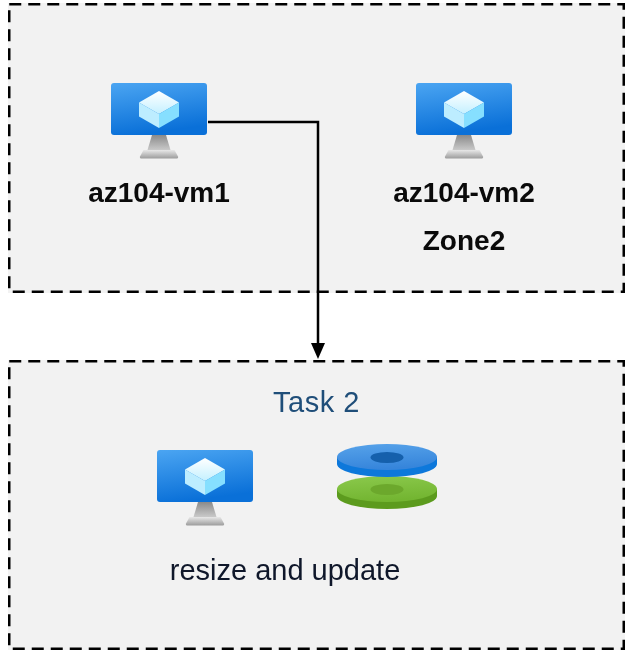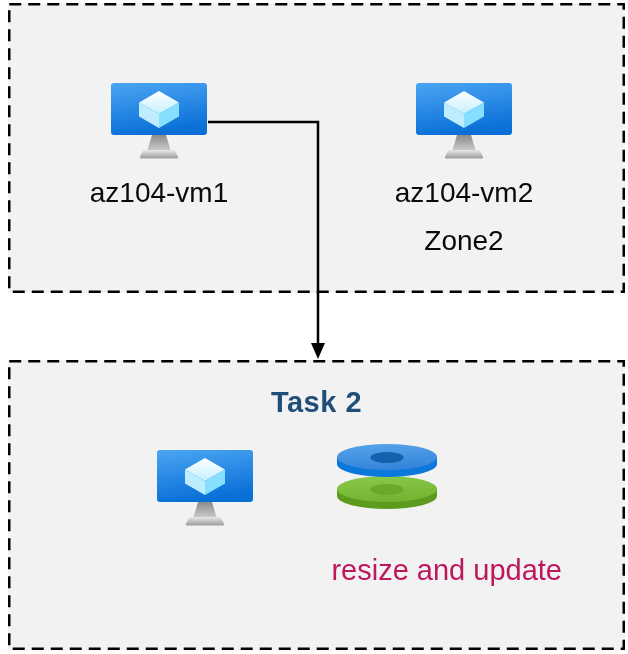--- a/index.html
+++ b/index.html
@@ -27,51 +27,52 @@
 
   .box-title {
     position: absolute;
     left: 0; width: 100%;
     text-align: center;
     font-size: 29px;
     color: #1F4E79;
     letter-spacing: 0.5px;
   }
   #task1-box .box-title { top: 23px; }
-  #task2-box .box-title { top: 26px; font-weight: bold; }
+  #task2-box .box-title { top: 26px; }
 
   .vm-unit {
     position: absolute;
     width: 200px;
     display: flex;
     flex-direction: column;
     align-items: center;
   }
   #vm-unit-1 { left: 51px;  top: 80px; }
   #vm-unit-2 { left: 356px; top: 80px; }
 
   .vm-label {
     margin-top: 13px;
     font-size: 28px;
     line-height: 37px;
     color: #0a0a0a;
     text-align: left;
     white-space: nowrap;
+    font-weight: bold;
   }
 
   .t2-vm-icon   { position: absolute; left: 148px; top: 90px; }
   .t2-disk-icon { position: absolute; left: 327px; top: 84px; }
 
   .caption {
     position: absolute;
     left: 0; top: 194px;
     width: 554px;
-    text-align: right;
+    text-align: center;
     font-size: 29px;
-    color: #be185d;
+    color: #0f172a;
     white-space: nowrap;
   }
 
   .connector {
     position: absolute;
     left: 0; top: 0;
     pointer-events: none;
     z-index: 5;
   }
 

